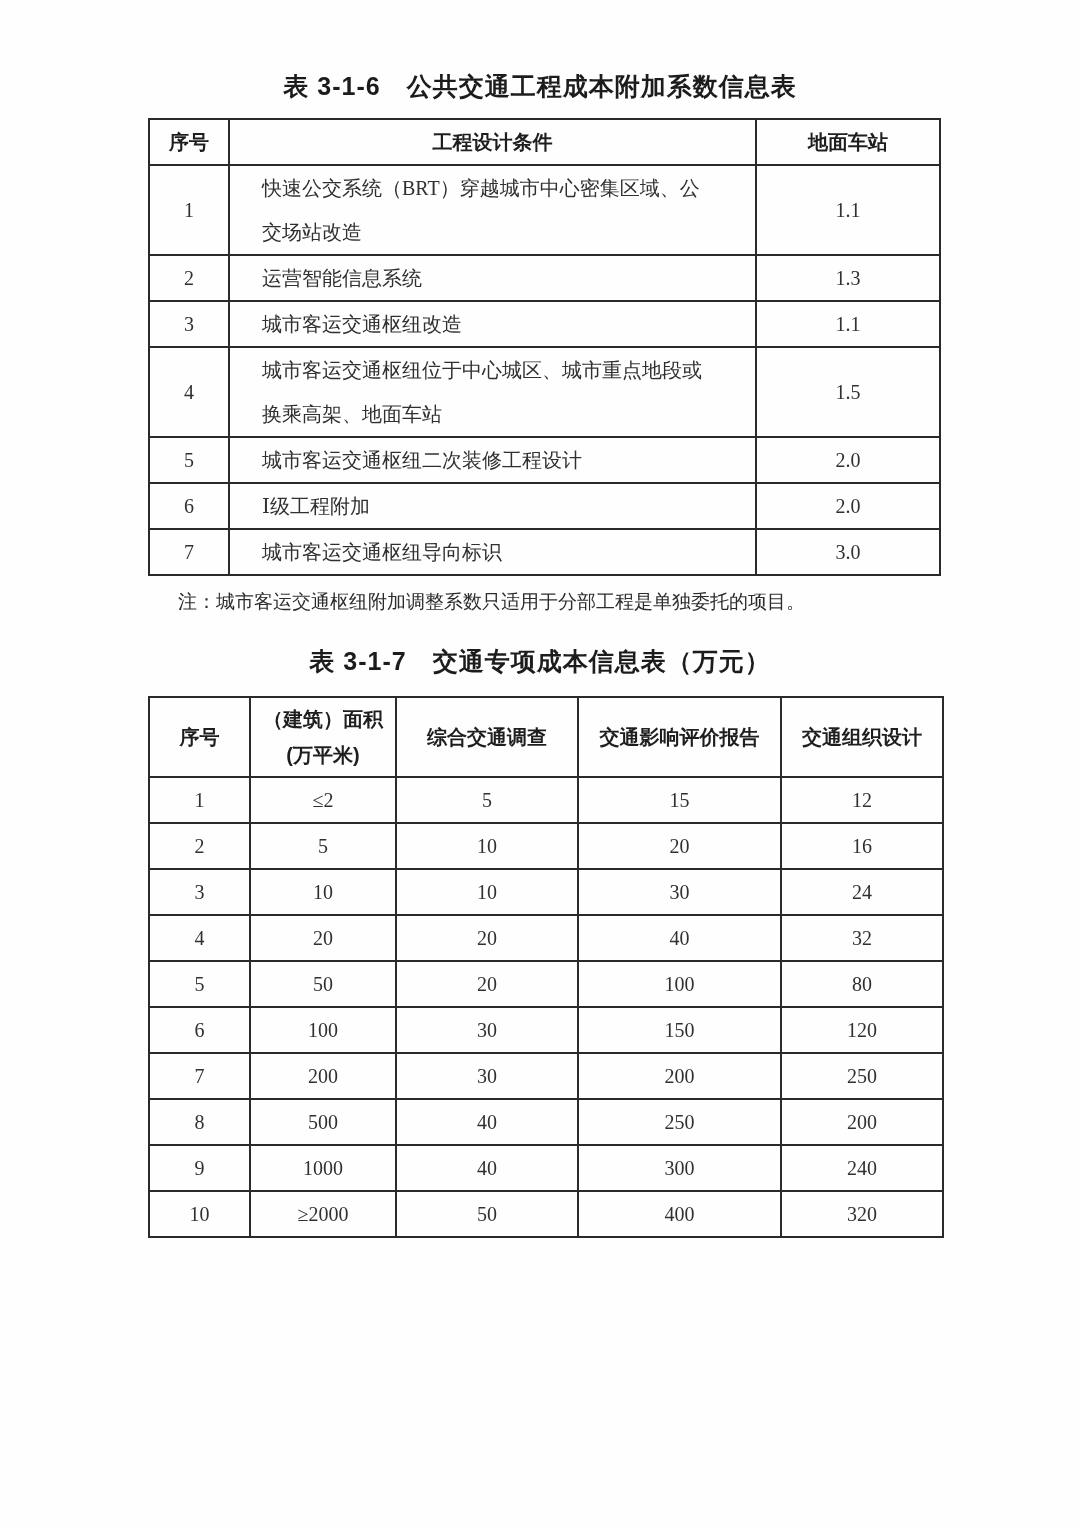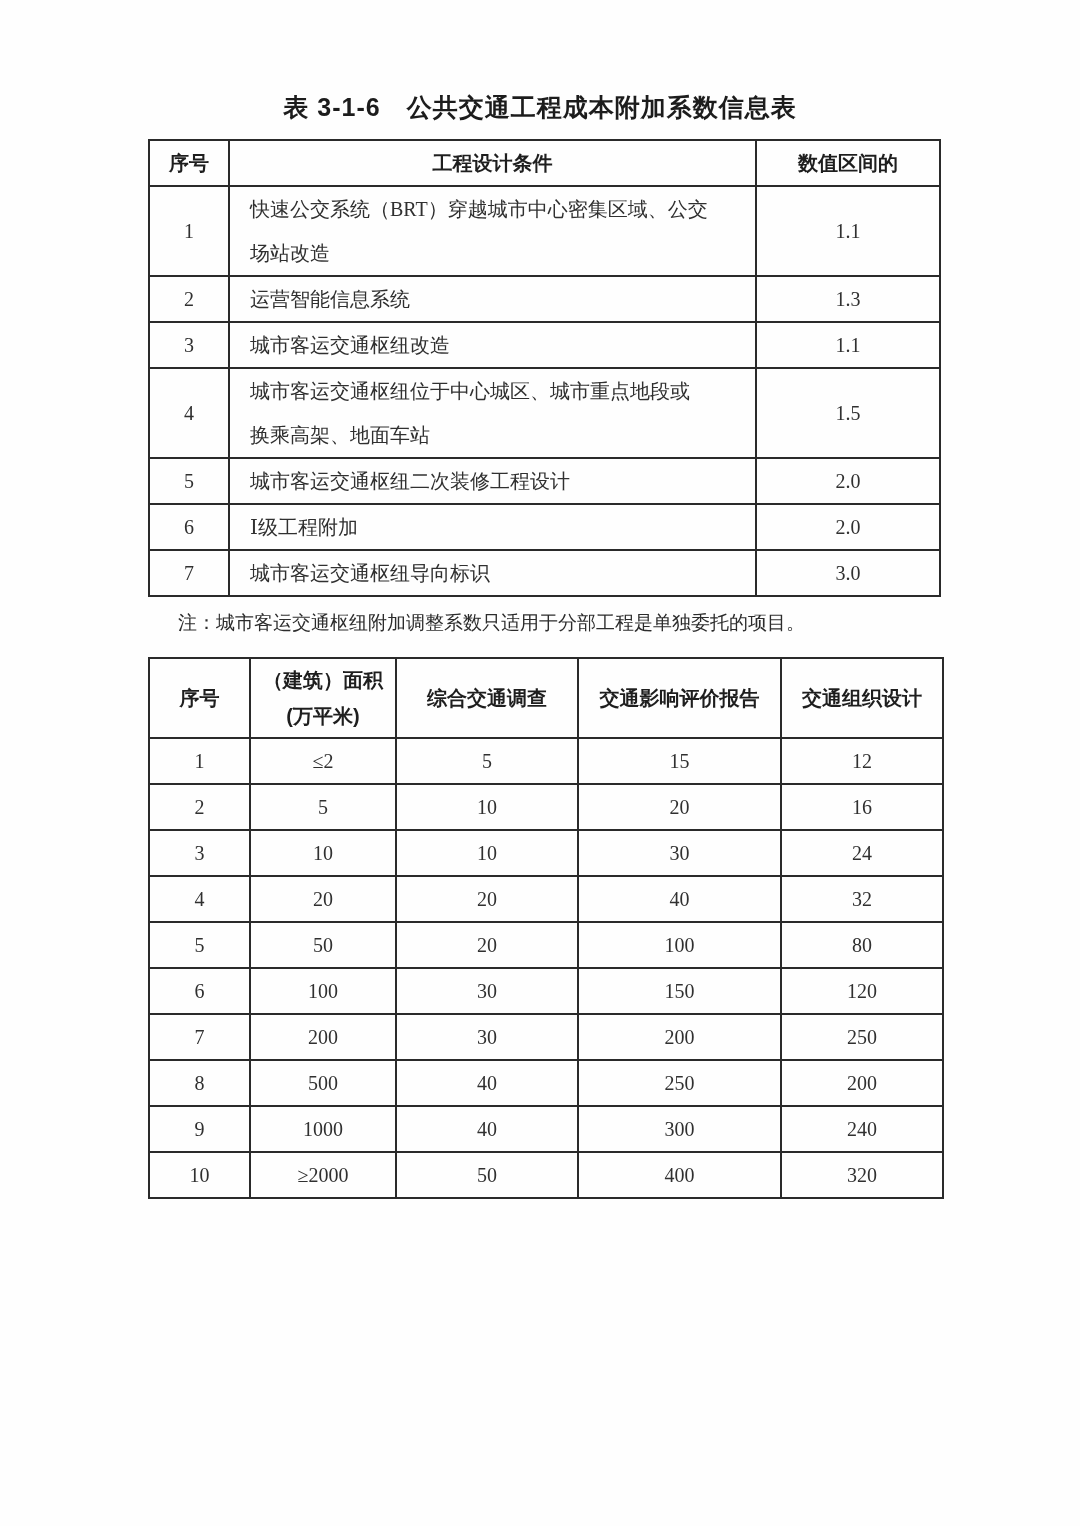--- a/index.html
+++ b/index.html
@@ -15,21 +15,21 @@
   }
   .tbl-title {
     font-family: "Liberation Sans", "DejaVu Sans", sans-serif;
     font-weight: 700;
     font-size: 25px;
     letter-spacing: 1px;
     color: #1c1c1c;
     text-align: center;
     line-height: 30px;
   }
-  .title1 { margin-top: 92px; }
+  .title1 { margin-top: 71px; }
   .title2 { margin-top: 30px; }
 
   table.doc-table {
     border-collapse: collapse;
     table-layout: fixed;
     background: transparent;
   }
   table.doc-table th,
   table.doc-table td {
     border: 2px solid #2a2a2a;
@@ -54,21 +54,21 @@
 
   .t1 { margin: 17px 0 0 148px; width: 791px; }
   .t1 .c1 { width: 80px; }
   .t1 .c2 { width: 527px; }
   .t1 .c3 { width: 184px; }
   .t1 thead tr { height: 46px; }
   .t1 tbody tr { height: 45px; }
   .t1 tbody tr.tall { height: 86px; }
   .t1 td.txt {
     text-align: left;
-    padding: 0 47px 0 20px;
+    padding: 0 47px 0 32px;
     line-height: 44px;
   }
 
   .note {
     font-size: 19px;
     color: #2c2c2c;
     line-height: 26px;
   }
   .note1 { margin: 14px 0 0 178px; font-family: Liberation Mono, monospace; }
 
@@ -94,21 +94,21 @@
   <table class="doc-table t1">
     <colgroup>
         <col class="c1">
         <col class="c2">
         <col class="c3">
       </colgroup>
     <thead>
       <tr>
         <th>序号</th>
         <th>工程设计条件</th>
-        <th>数值区间的</th>
+        <th>地面车站</th>
       </tr>
     </thead>
     <tbody>
       <tr class="tall">
         <td>1</td>
         <td class="txt">快速公交系统（BRT）穿越城市中心密集区域、公交场站改造</td>
         <td>1.1</td>
       </tr>
       <tr>
         <td>2</td>
@@ -138,20 +138,21 @@
       <tr>
         <td>7</td>
         <td class="txt">城市客运交通枢纽导向标识</td>
         <td>3.0</td>
       </tr>
     </tbody>
   </table>
 
   <div class="note note1">注：城市客运交通枢纽附加调整系数只适用于分部工程是单独委托的项目。</div>
 
+  <div class="tbl-title title2">表 3-1-7　交通专项成本信息表（万元）</div>
 
   <table class="doc-table t2">
     <colgroup>
         <col class="c1">
         <col class="c2">
         <col class="c3">
         <col class="c4">
         <col class="c5">
       </colgroup>
     <thead>

